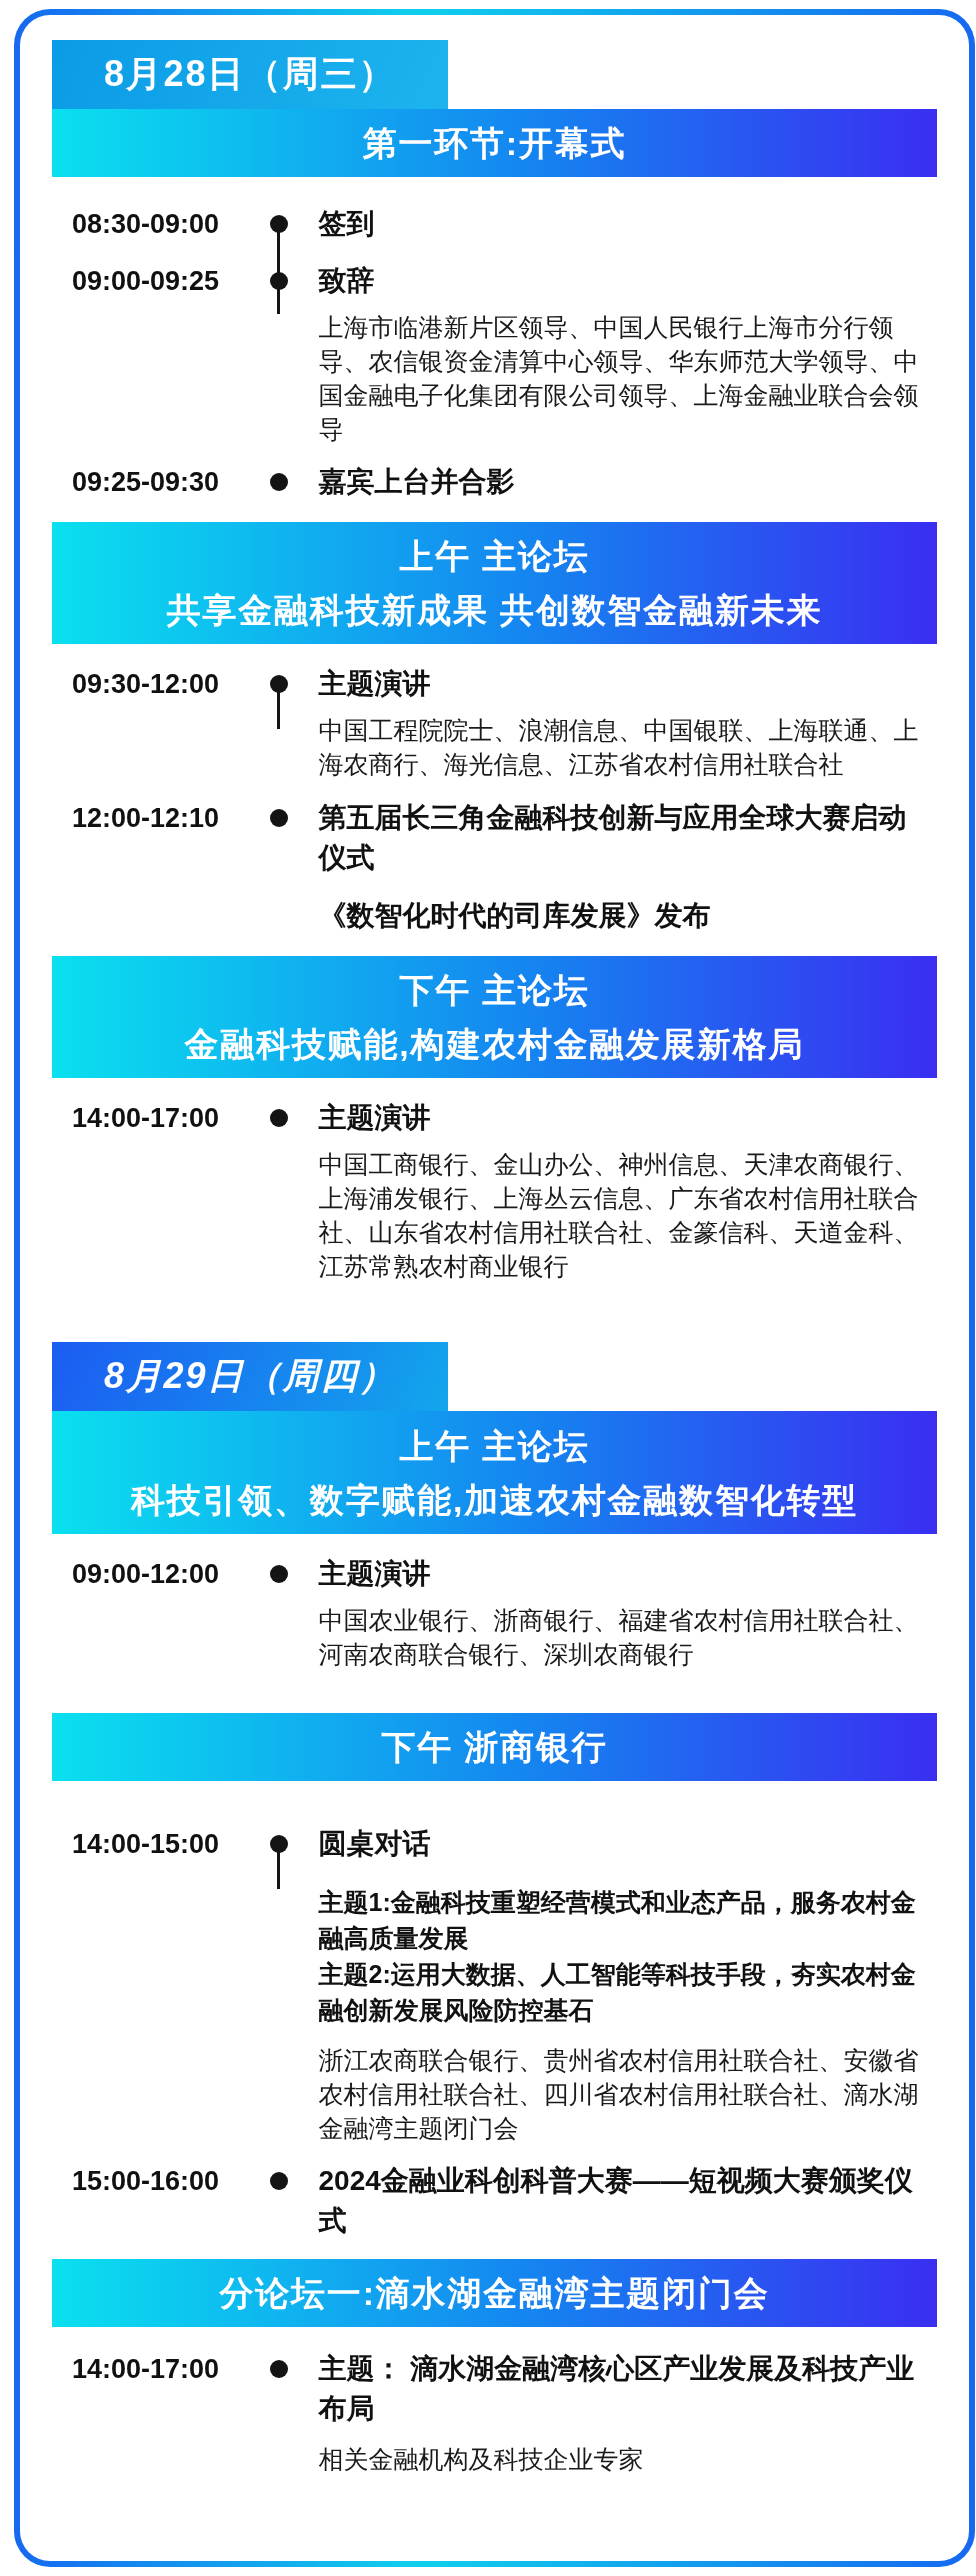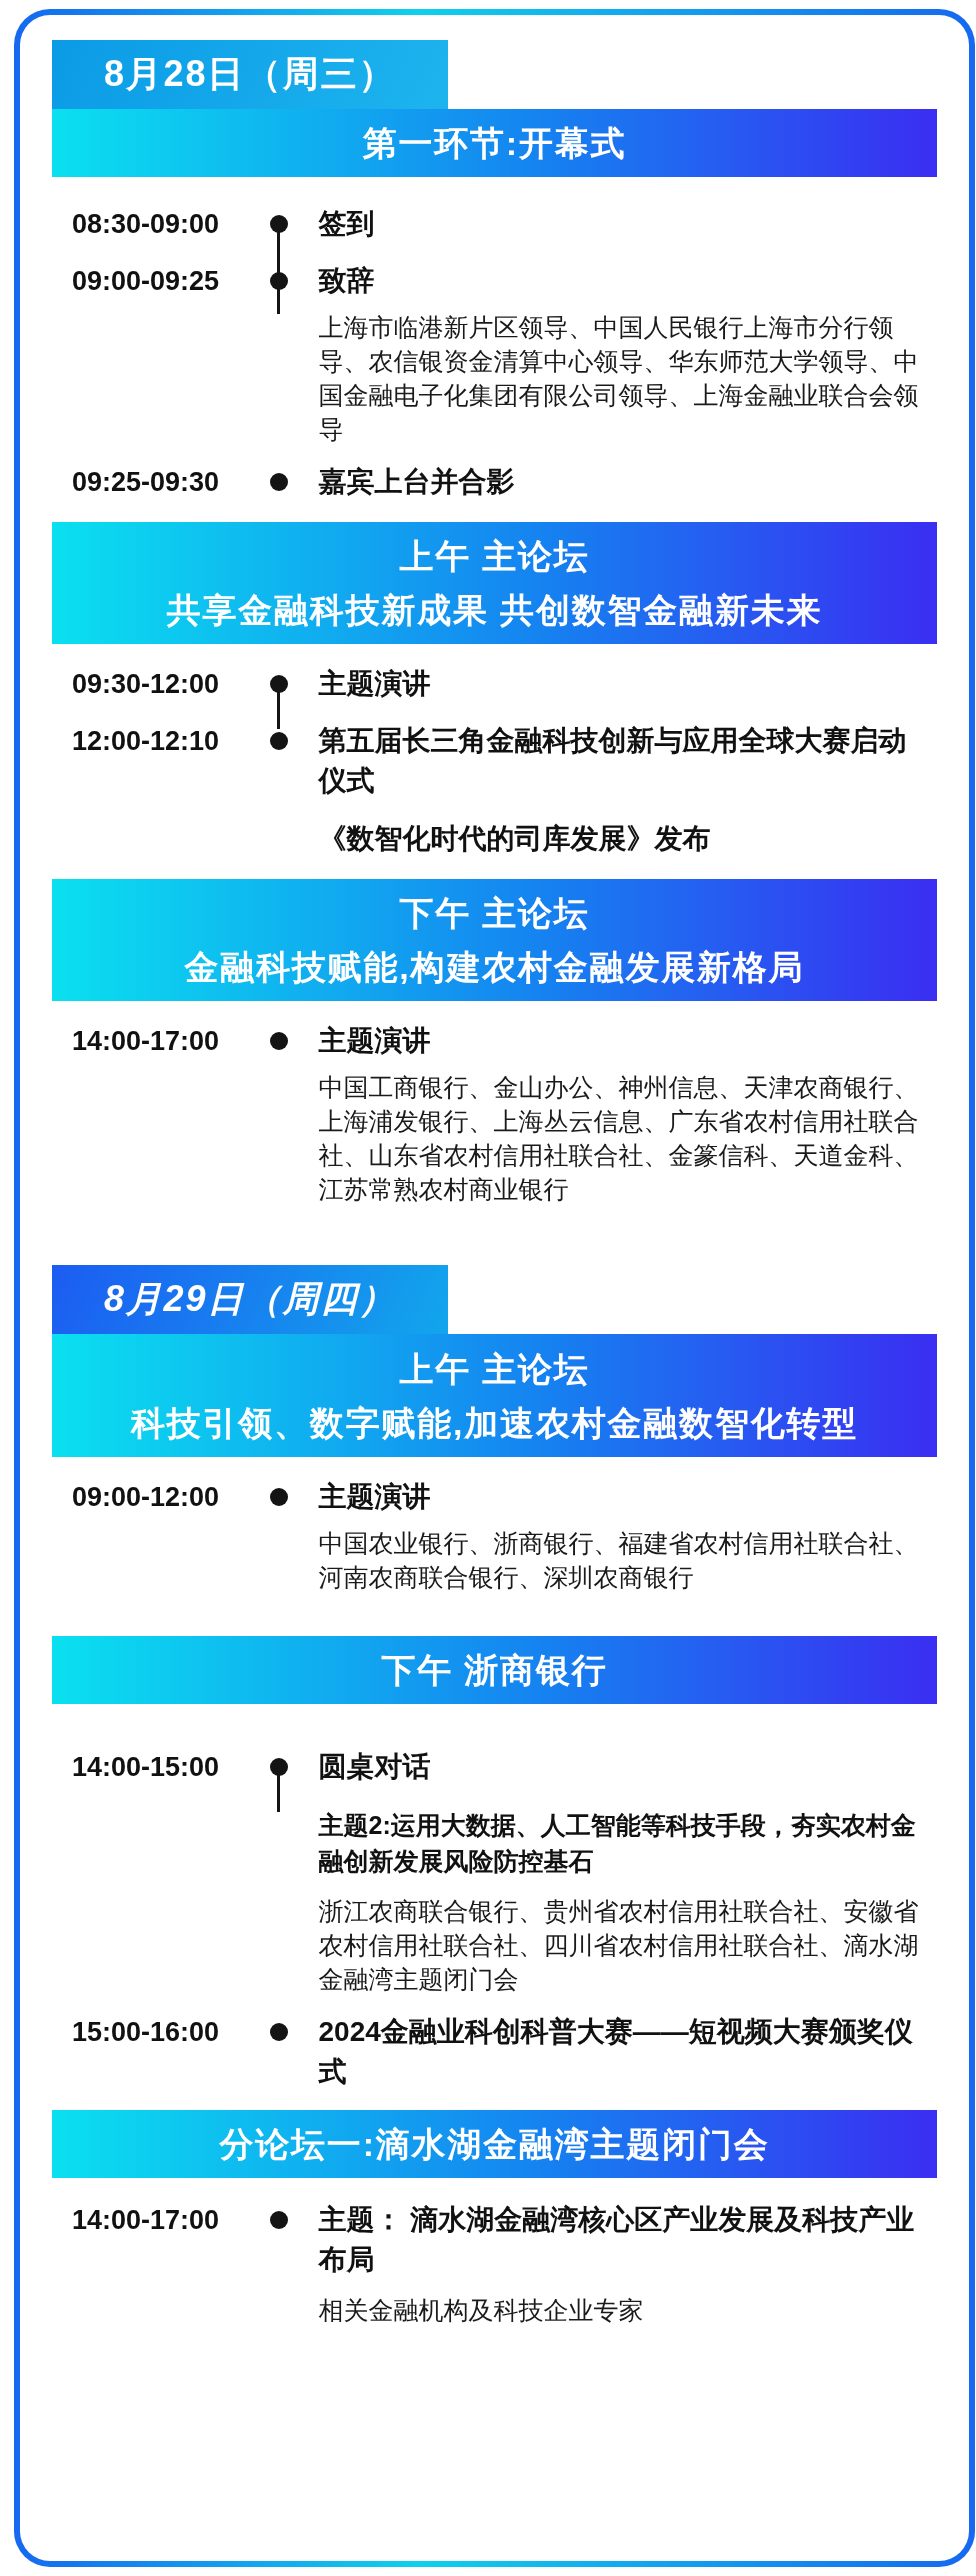--- a/index.html
+++ b/index.html
@@ -87,20 +87,21 @@
       <div class="banner-line">上午 主论坛</div>
       <div class="banner-line">共享金融科技新成果 共创数智金融新未来</div>
     </div><div class="timeline" style="margin-top: 20px;">
       <div class="trow">
         <div class="time">09:30-12:00</div>
         <div class="dotcol">
           <span class="dot"></span>
         </div>
         <div class="rcontent">
           <div class="rtitle">主题演讲</div>
+          <div class="rdesc">中国工程院院士、浪潮信息、中国银联、上海联通、上海农商行、海光信息、江苏省农村信用社联合社</div>
         </div>
       </div>
       <div class="trow">
         <div class="time">12:00-12:10</div>
         <div class="dotcol">
           <span class="dot"></span>
         </div>
         <div class="rcontent">
           <div class="rtitle">第五届长三角金融科技创新与应用全球大赛启动仪式</div>
           <div class="rtitle rtitle2">《数智化时代的司库发展》发布</div>
@@ -141,20 +142,21 @@
       <div class="banner-line">下午 浙商银行</div>
     </div><div class="timeline" style="margin-top: 43px;">
       <div class="trow">
         <div class="time">14:00-15:00</div>
         <div class="dotcol">
           <span class="dot"></span>
         </div>
         <div class="rcontent">
           <div class="rtitle">圆桌对话</div>
           <div class="topics">
+            <p class="topic">主题1:金融科技重塑经营模式和业态产品，服务农村金融高质量发展</p>
             <p class="topic">主题2:运用大数据、人工智能等科技手段，夯实农村金融创新发展风险防控基石</p>
           </div>
           <div class="rdesc after-topics">浙江农商联合银行、贵州省农村信用社联合社、安徽省农村信用社联合社、四川省农村信用社联合社、滴水湖金融湾主题闭门会</div>
         </div>
       </div>
       <div class="trow">
         <div class="time">15:00-16:00</div>
         <div class="dotcol">
           <span class="dot"></span>
         </div>

